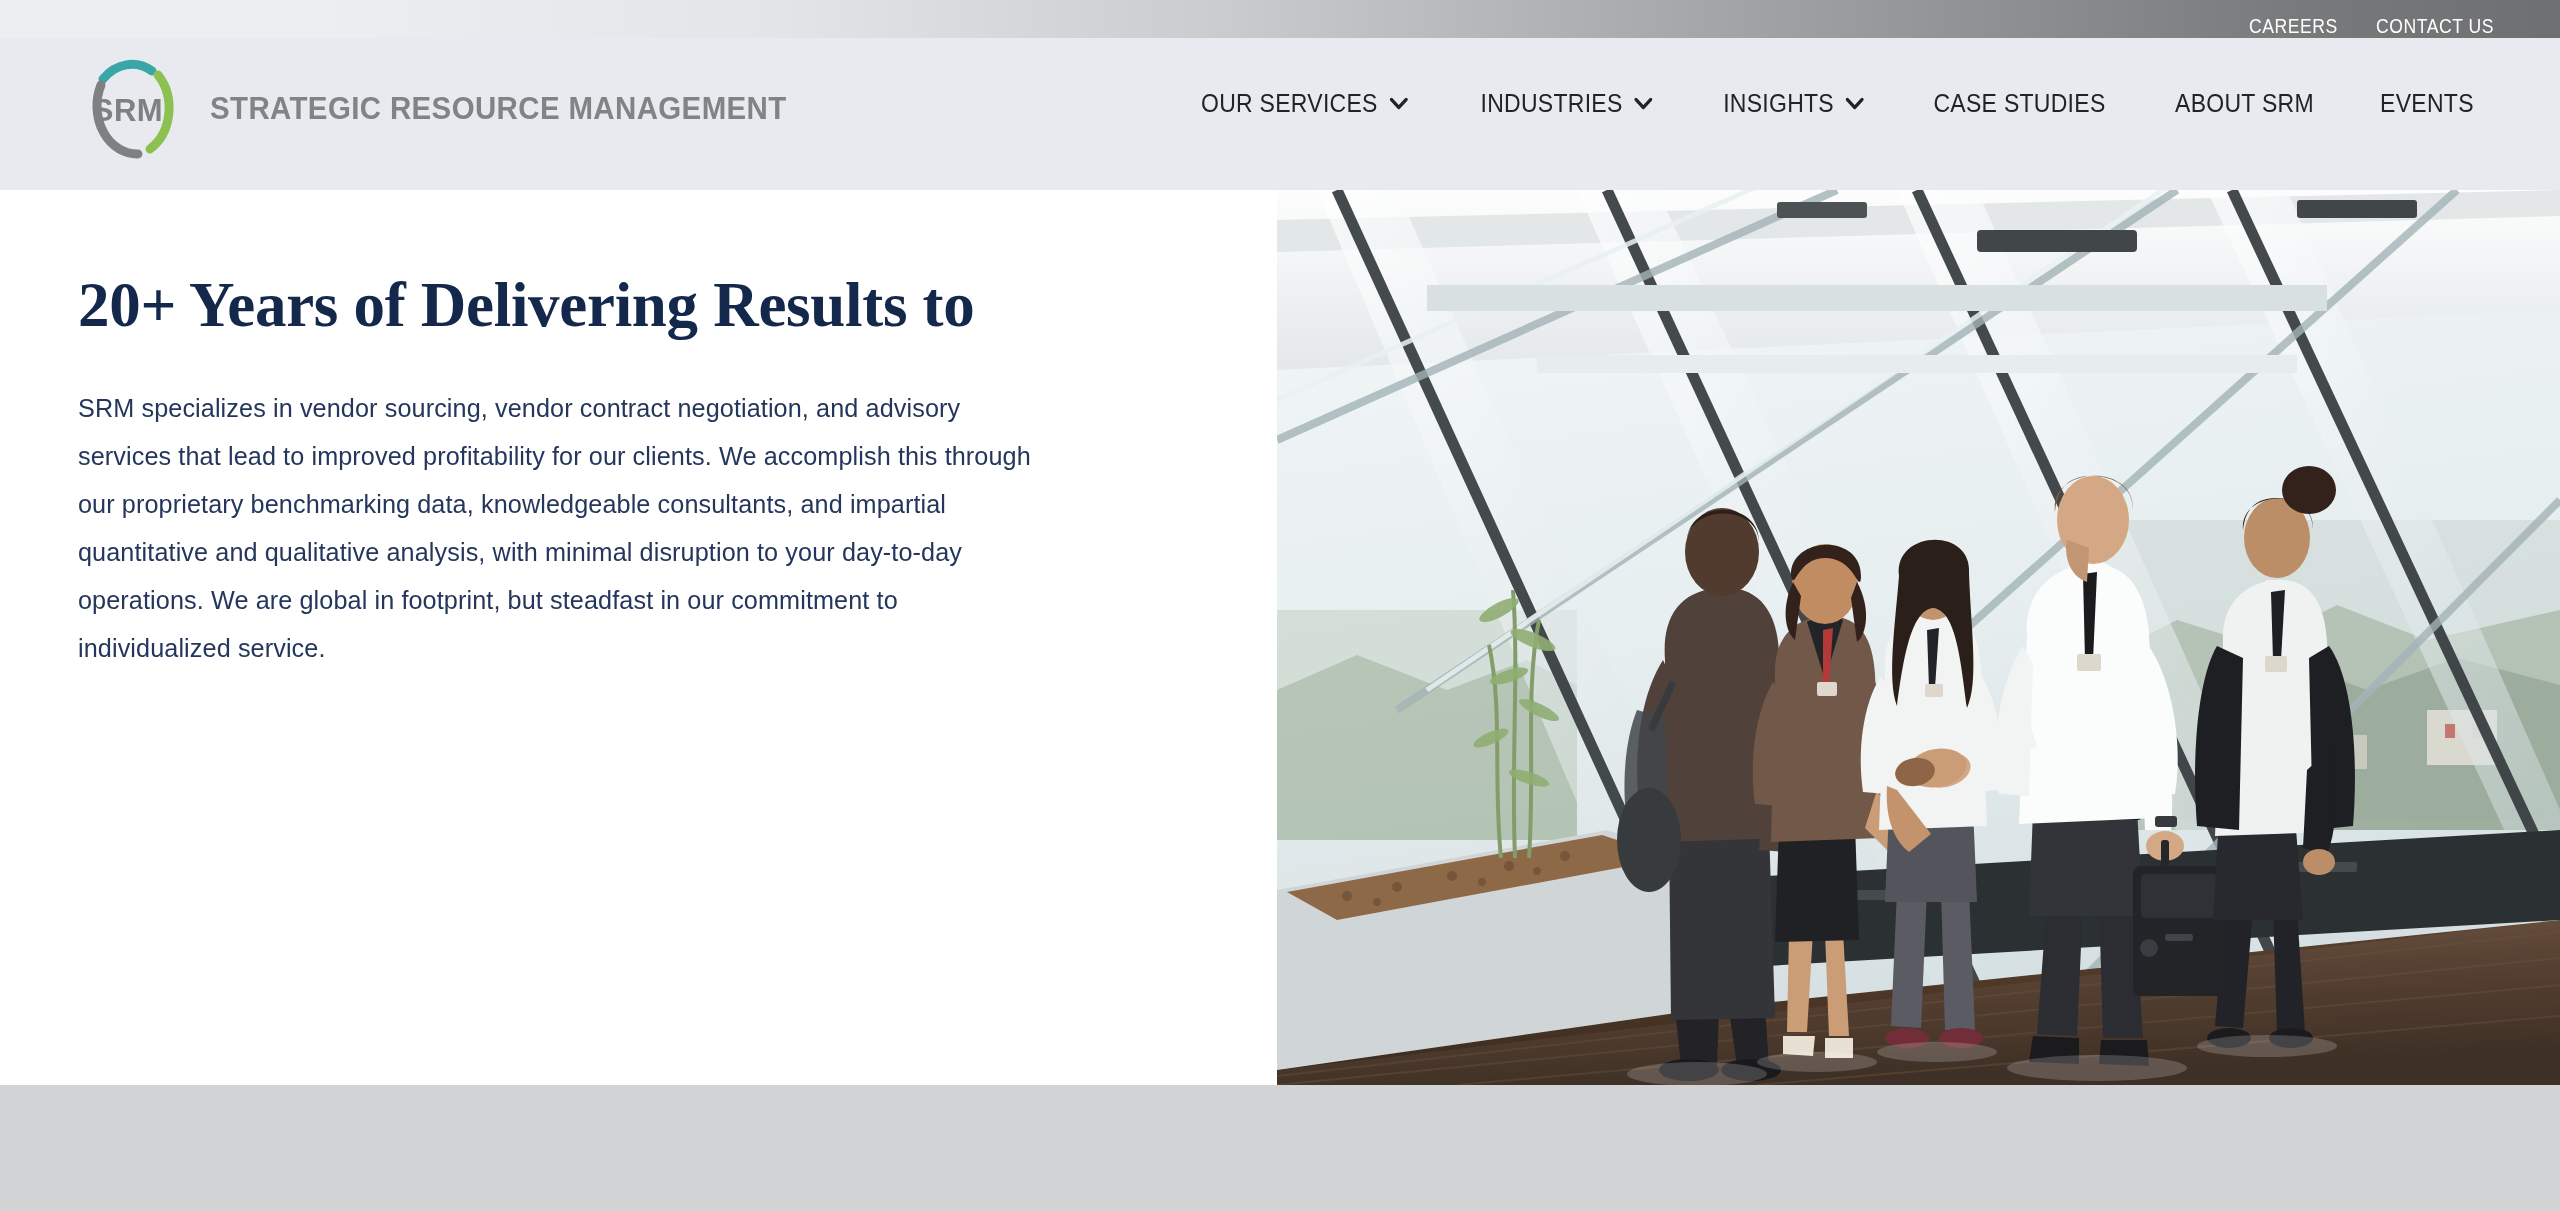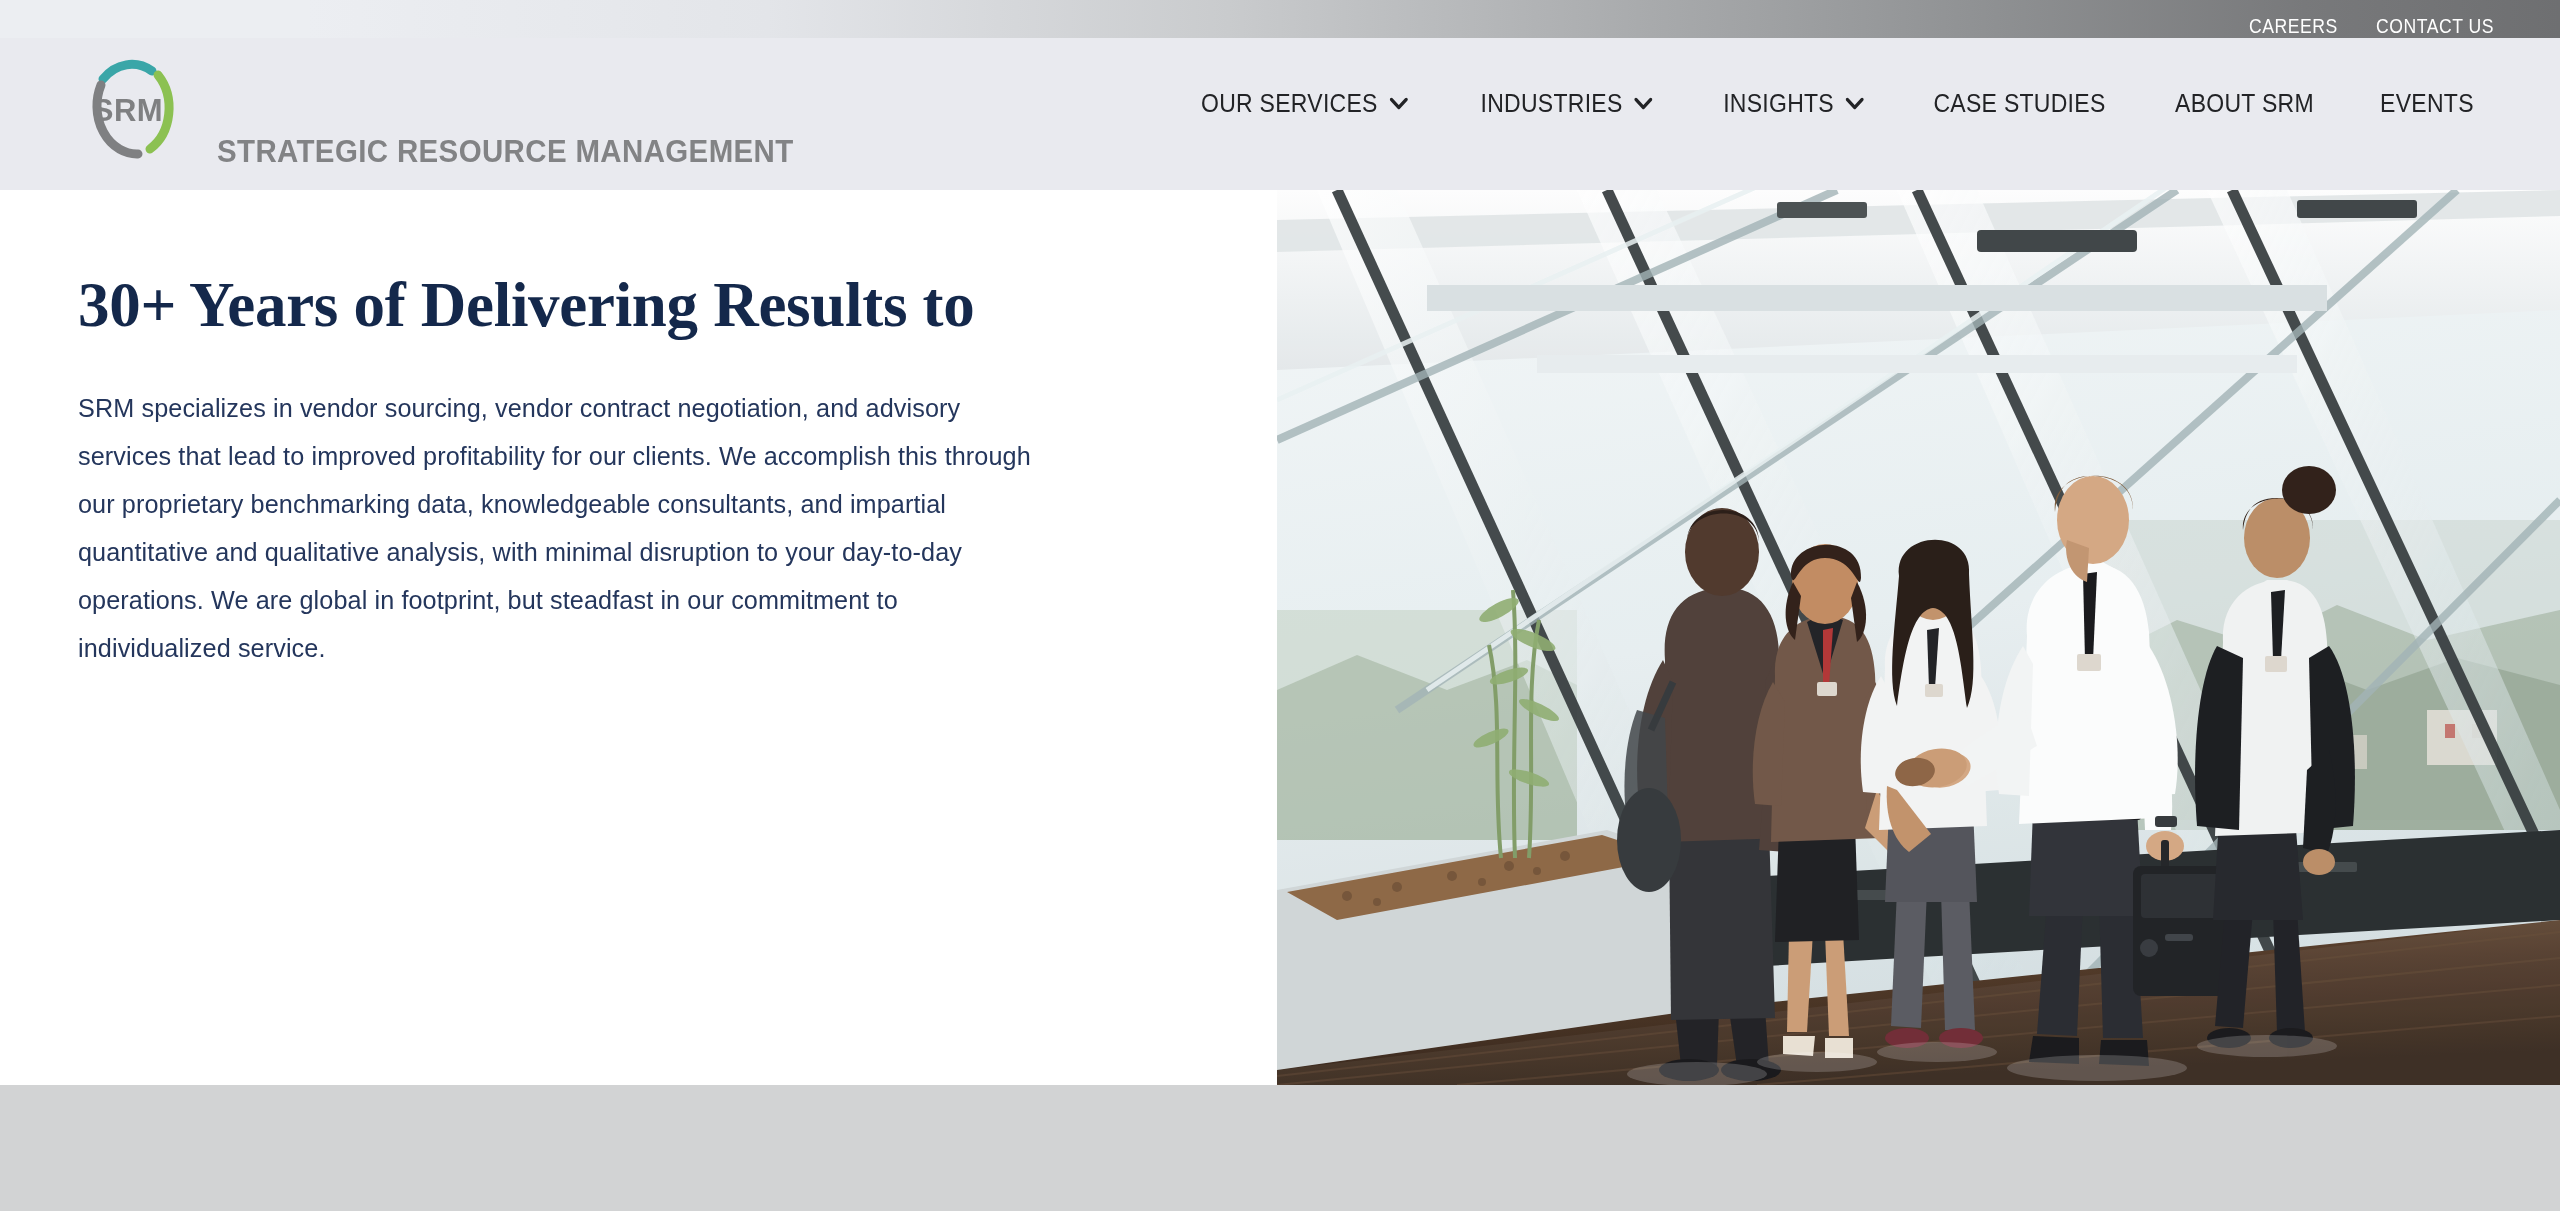--- a/index.html
+++ b/index.html
@@ -63,23 +63,22 @@
     background: #e9eaef;
     z-index: 3;
   }
 
   
   .logo-lockup {
     position: absolute;
     left: 70px;
     top: 10px;
     display: flex;
-    align-items: flex-end;
+    align-items: center;
     cursor: pointer;
-    gap: 7px;
   }
   .logo-mark {
     position: relative;
     width: 122px;
     height: 122px;
     flex: none;
   }
   .logo-mark svg { display: block; }
   .logo-word {
     margin-left: 18px;
@@ -274,21 +273,21 @@
       <a class="nav-item">
         <span class="nav-label">EVENTS</span>
       </a>
 
     </nav>
   </div>
 
   <div class="hero">
     <div class="hero-copy">
       <h1 class="hero-title">
-        <span>30+ Years of Delivering Results to</span><br>
+        <span>20+ Years of Delivering Results to</span><br>
       </h1>
       <p class="hero-body">SRM specializes in vendor sourcing, vendor contract negotiation, and advisory services that lead to improved profitability for our clients. We accomplish this through our proprietary benchmarking data, knowledgeable consultants, and impartial quantitative and qualitative analysis, with minimal disruption to your day-to-day operations. We are global in footprint, but steadfast in our commitment to individualized service.</p>
 
     </div>
   </div>
 
   <div class="hero-photo">
     <svg viewBox="0 0 1283 895" preserveAspectRatio="xMidYMid slice" role="img">
       <defs>
         <linearGradient id="skyG" x1="0" y1="0" x2="0.2" y2="1">

